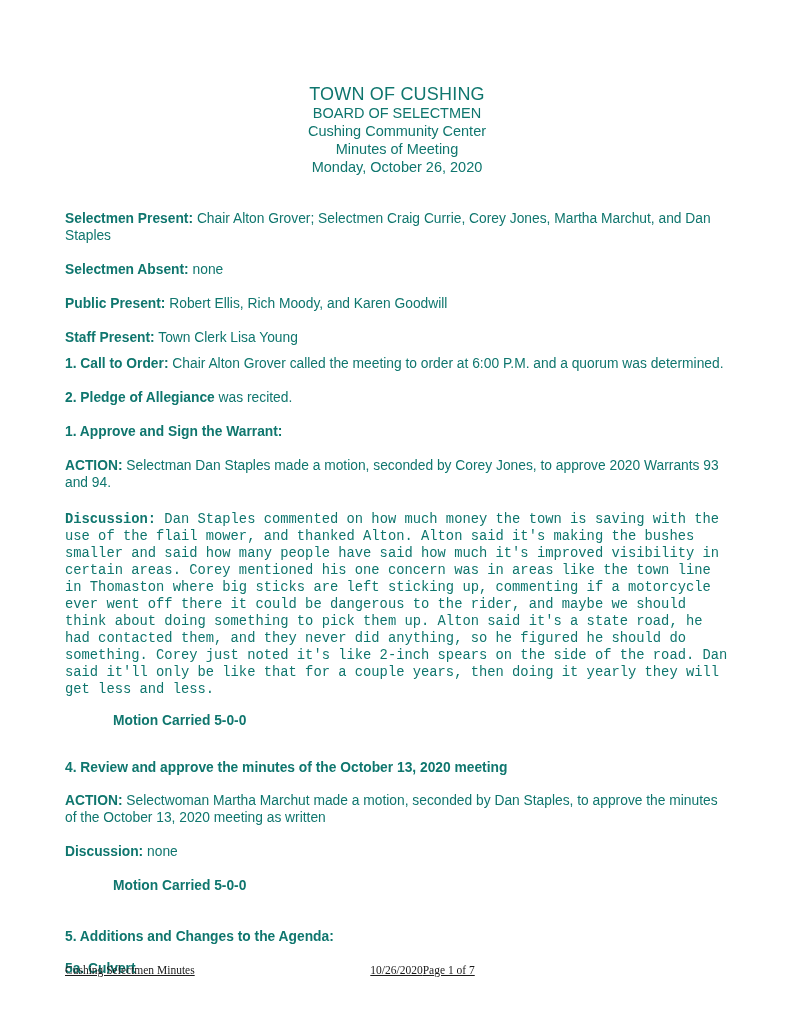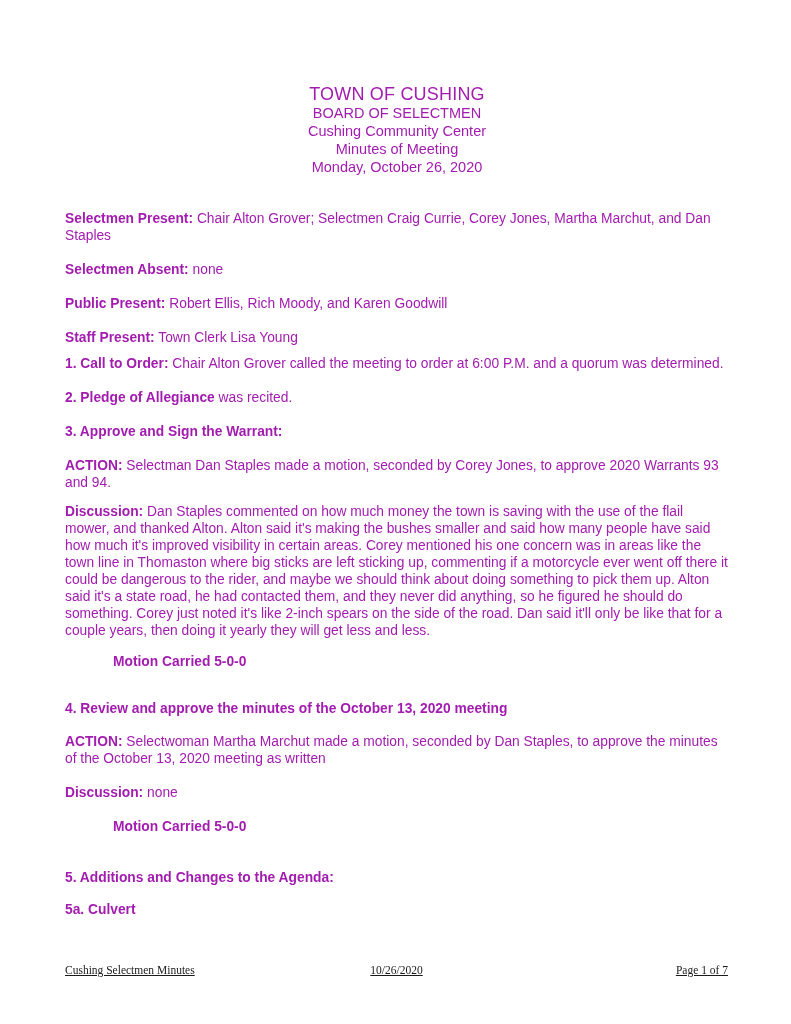--- a/index.html
+++ b/index.html
@@ -12,35 +12,35 @@
     color: #0a0a0a;
   }
   .content {
     position: absolute;
     left: 65px;
     top: 84px;
     width: 664px;
     font-family: "Liberation Sans", "DejaVu Sans", sans-serif;
     font-size: 13.8px;
     line-height: 17px;
-    color: #a21caf;
+    color: #0f766e;
   }
   .doc-header { text-align: center; margin-bottom: 34px; }
   .doc-title  { font-size: 18px; line-height: 20px; letter-spacing: 0.2px; }
   .doc-sub    { font-size: 14.5px; line-height: 18px; }
 
   p { margin: 17px 0 0 0; }
   .para-first { margin-top: 0; }
   b, strong { font-weight: 700; }
   .action-label { font-weight: 700; }
   .heading { font-weight: 700; }
   .motion { font-weight: 700; padding-left: 48px; }
 
   .p-call    { margin-top: 9px; }
-  .p-disc1   { margin-top: 12px; }
+  .p-disc1   { margin-top: 20px; font-family: Liberation Mono, monospace; }
   .p-motion1 { margin-top: 14px; }
   .p-head4   { margin-top: 30px; }
   .p-action2 { margin-top: 16px; }
   .p-head5   { margin-top: 34px; }
   .p-culvert { margin-top: 15px; }
 
   .footer {
     position: absolute;
     left: 65px;
     right: 63px;
@@ -48,21 +48,21 @@
     display: grid;
     grid-template-columns: 1fr auto 1fr;
     font-family: "Liberation Serif", "DejaVu Serif", serif;
     font-size: 11.5px;
     line-height: 14px;
     color: #1a1a1a;
     text-decoration: underline;
   }
   .footer .f-left   { text-align: left; }
   .footer .f-center { text-align: center; }
-  .footer .f-right  { text-align: right; }
+  .footer .f-right  { }
 </style>
 </head>
 <body>
 
 <div class="page">
   <div class="content">
 
     <div class="doc-header">
       <div class="doc-title">TOWN OF CUSHING</div>
       <div class="doc-sub">BOARD OF SELECTMEN</div>
@@ -76,21 +76,21 @@
     <p><strong>Selectmen Absent:</strong> <span>none</span></p>
 
     <p><strong>Public Present:</strong> <span>Robert Ellis, Rich Moody, and Karen Goodwill</span></p>
 
     <p><strong>Staff Present:</strong> <span>Town Clerk Lisa Young</span></p>
 
     <p class="p-call"><strong>1. Call to Order:</strong> <span>Chair Alton Grover called the meeting to order at 6:00 P.M. and a quorum was determined.</span></p>
 
     <p><strong>2. Pledge of Allegiance</strong> <span>was recited.</span></p>
 
-    <p class="heading">3. Approve and Sign the Warrant:</p>
+    <p class="heading">1. Approve and Sign the Warrant:</p>
 
     <p><span class="action-label">ACTION:</span> <span>Selectman Dan Staples made a motion, seconded by Corey Jones, to approve 2020 Warrants 93 and 94.</span></p>
 
     <p class="p-disc1"><strong>Discussion:</strong> <span>Dan Staples commented on how much money the town is saving with the use of the flail mower, and thanked Alton. Alton said it's making the bushes smaller and said how many people have said how much it's improved visibility in certain areas. Corey mentioned his one concern was in areas like the town line in Thomaston where big sticks are left sticking up, commenting if a motorcycle ever went off there it could be dangerous to the rider, and maybe we should think about doing something to pick them up. Alton said it's a state road, he had contacted them, and they never did anything, so he figured he should do something. Corey just noted it's like 2-inch spears on the side of the road. Dan said it'll only be like that for a couple years, then doing it yearly they will get less and less.</span></p>
 
     <p class="motion p-motion1">Motion Carried 5-0-0</p>
 
     <p class="heading p-head4">4. Review and approve the minutes of the October 13, 2020 meeting</p>
 
     <p class="p-action2"><span class="action-label">ACTION:</span> <span>Selectwoman Martha Marchut made a motion, seconded by Dan Staples, to approve the minutes of the October 13, 2020 meeting as written</span></p>

